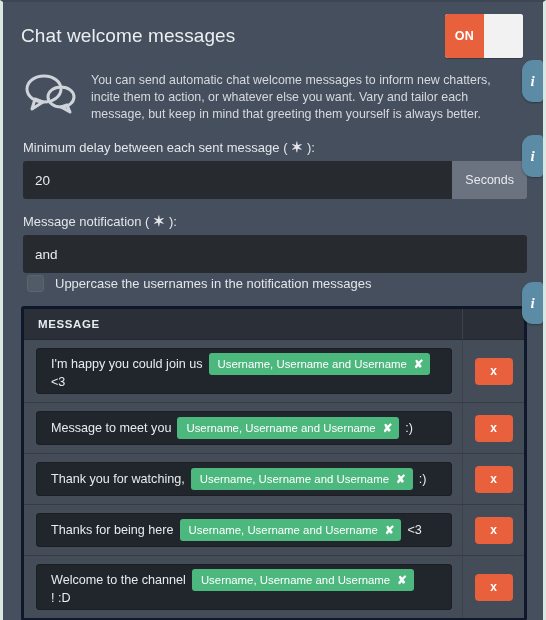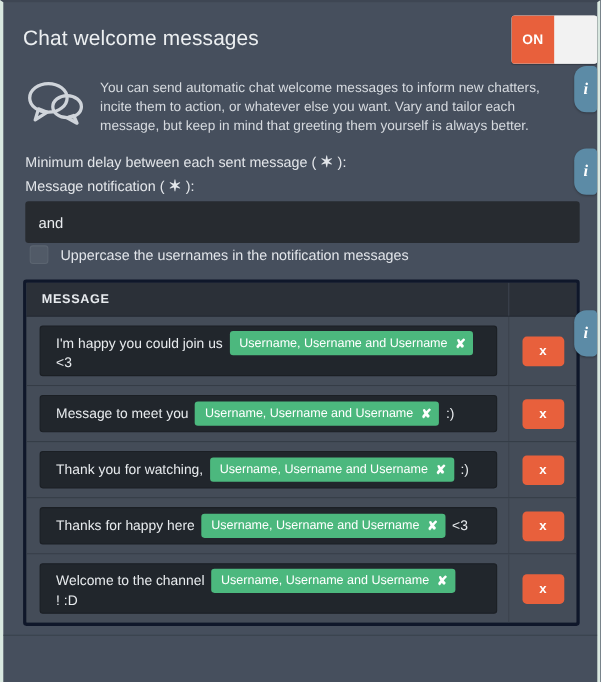--- a/index.html
+++ b/index.html
@@ -14,21 +14,21 @@
     width: 546px; height: 620px;
     background: #464f5d;
     border-left: 3px solid #d9e8e0;
     border-right: 3px solid #d9e8e0;
     border-top: 2px solid #3e4653;
     overflow: hidden;
   }
   
   .header-row {
     display: flex; align-items: center; justify-content: space-between;
-    padding: 12px 0 4px 18px;
+    padding: 12px 20px 4px 18px;
   }
   .panel-title {
     color: #eceff1; font-size: 19px; font-weight: 400; letter-spacing: .1px;
   }
   .toggle {
     width: 78px; height: 44px; border-radius: 3px; overflow: hidden;
     display: flex; background: #f0f0f0; cursor: pointer;
     box-shadow: 0 1px 1px rgba(0,0,0,.25);
   }
   .toggle .on {
@@ -152,20 +152,24 @@
     <div class="desc-text">You can send automatic chat welcome messages to inform new chatters, incite them to action, or whatever else you want. Vary and tailor each message, but keep in mind that greeting them yourself is always better.</div>
   </div>
 
   <div class="info-tab" style="top:58px">i</div>
   <div class="info-tab" style="top:133px">i</div>
   <div class="info-tab" style="top:280px">i</div>
 
   <div class="form-area">
 
     <label class="field-label"><span>Minimum delay between each sent message ( </span><span class="ast">✶</span><span> ):</span></label>
+    <div class="input-group">
+      <input class="text-input" value="20" style="">
+      <div class="addon">Seconds</div>
+    </div>
 
     <label class="field-label"><span>Message notification ( </span><span class="ast">✶</span><span> ):</span></label>
     <div class="single-input">
       <input class="text-input" value="and" style="">
     </div>
 
     <div class="check-row">
       <div class="checkbox"></div>
       <div class="check-label">Uppercase the usernames in the notification messages</div>
     </div>
@@ -218,21 +222,21 @@
               <span class="msg-text">:)</span>
             </div>
           </div>
           <div class="cell-act">
             <button class="del-btn">x</button>
           </div>
         </div>
         <div class="trow">
           <div class="cell-msg">
             <div class="msg-box">
-              <span class="msg-text">Thanks for happy here</span>
+              <span class="msg-text">Thanks for being here</span>
               <span class="chip">
                 <span>Username, Username and Username</span>
                 <span class="chip-x">✘</span>
               </span>
               <span class="msg-text">&lt;3</span>
             </div>
           </div>
           <div class="cell-act">
             <button class="del-btn">x</button>
           </div>

